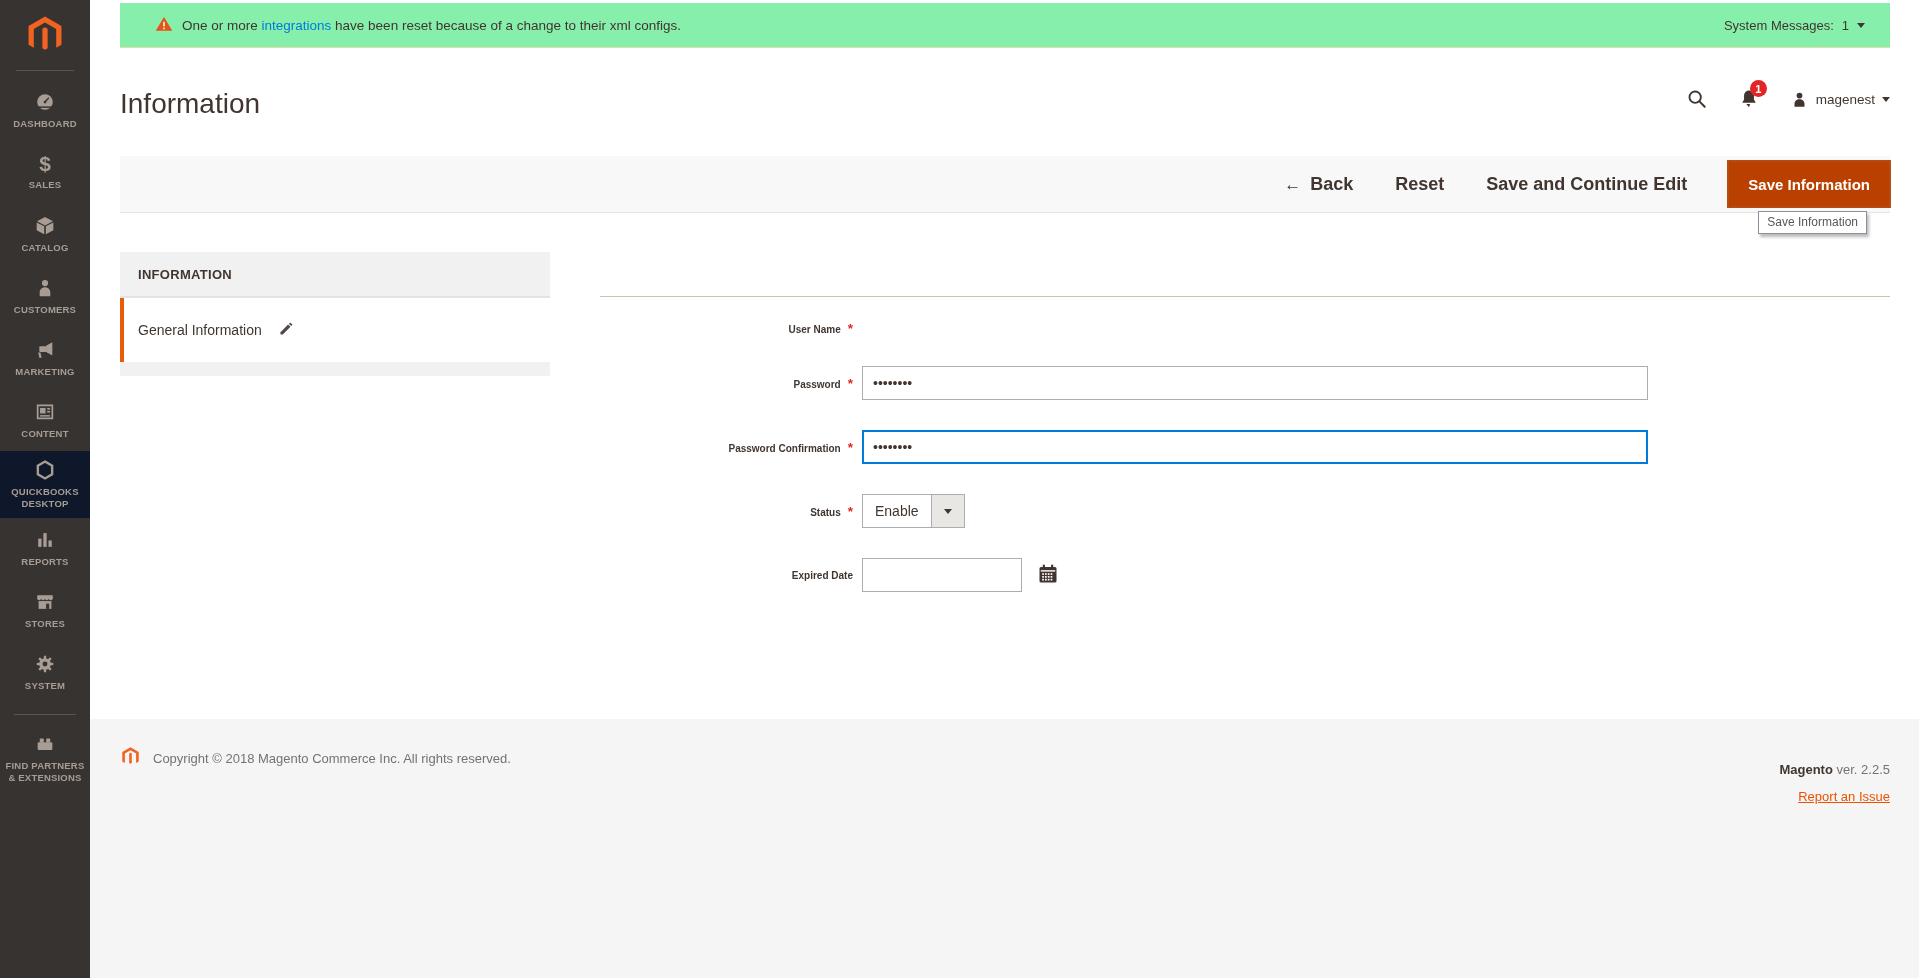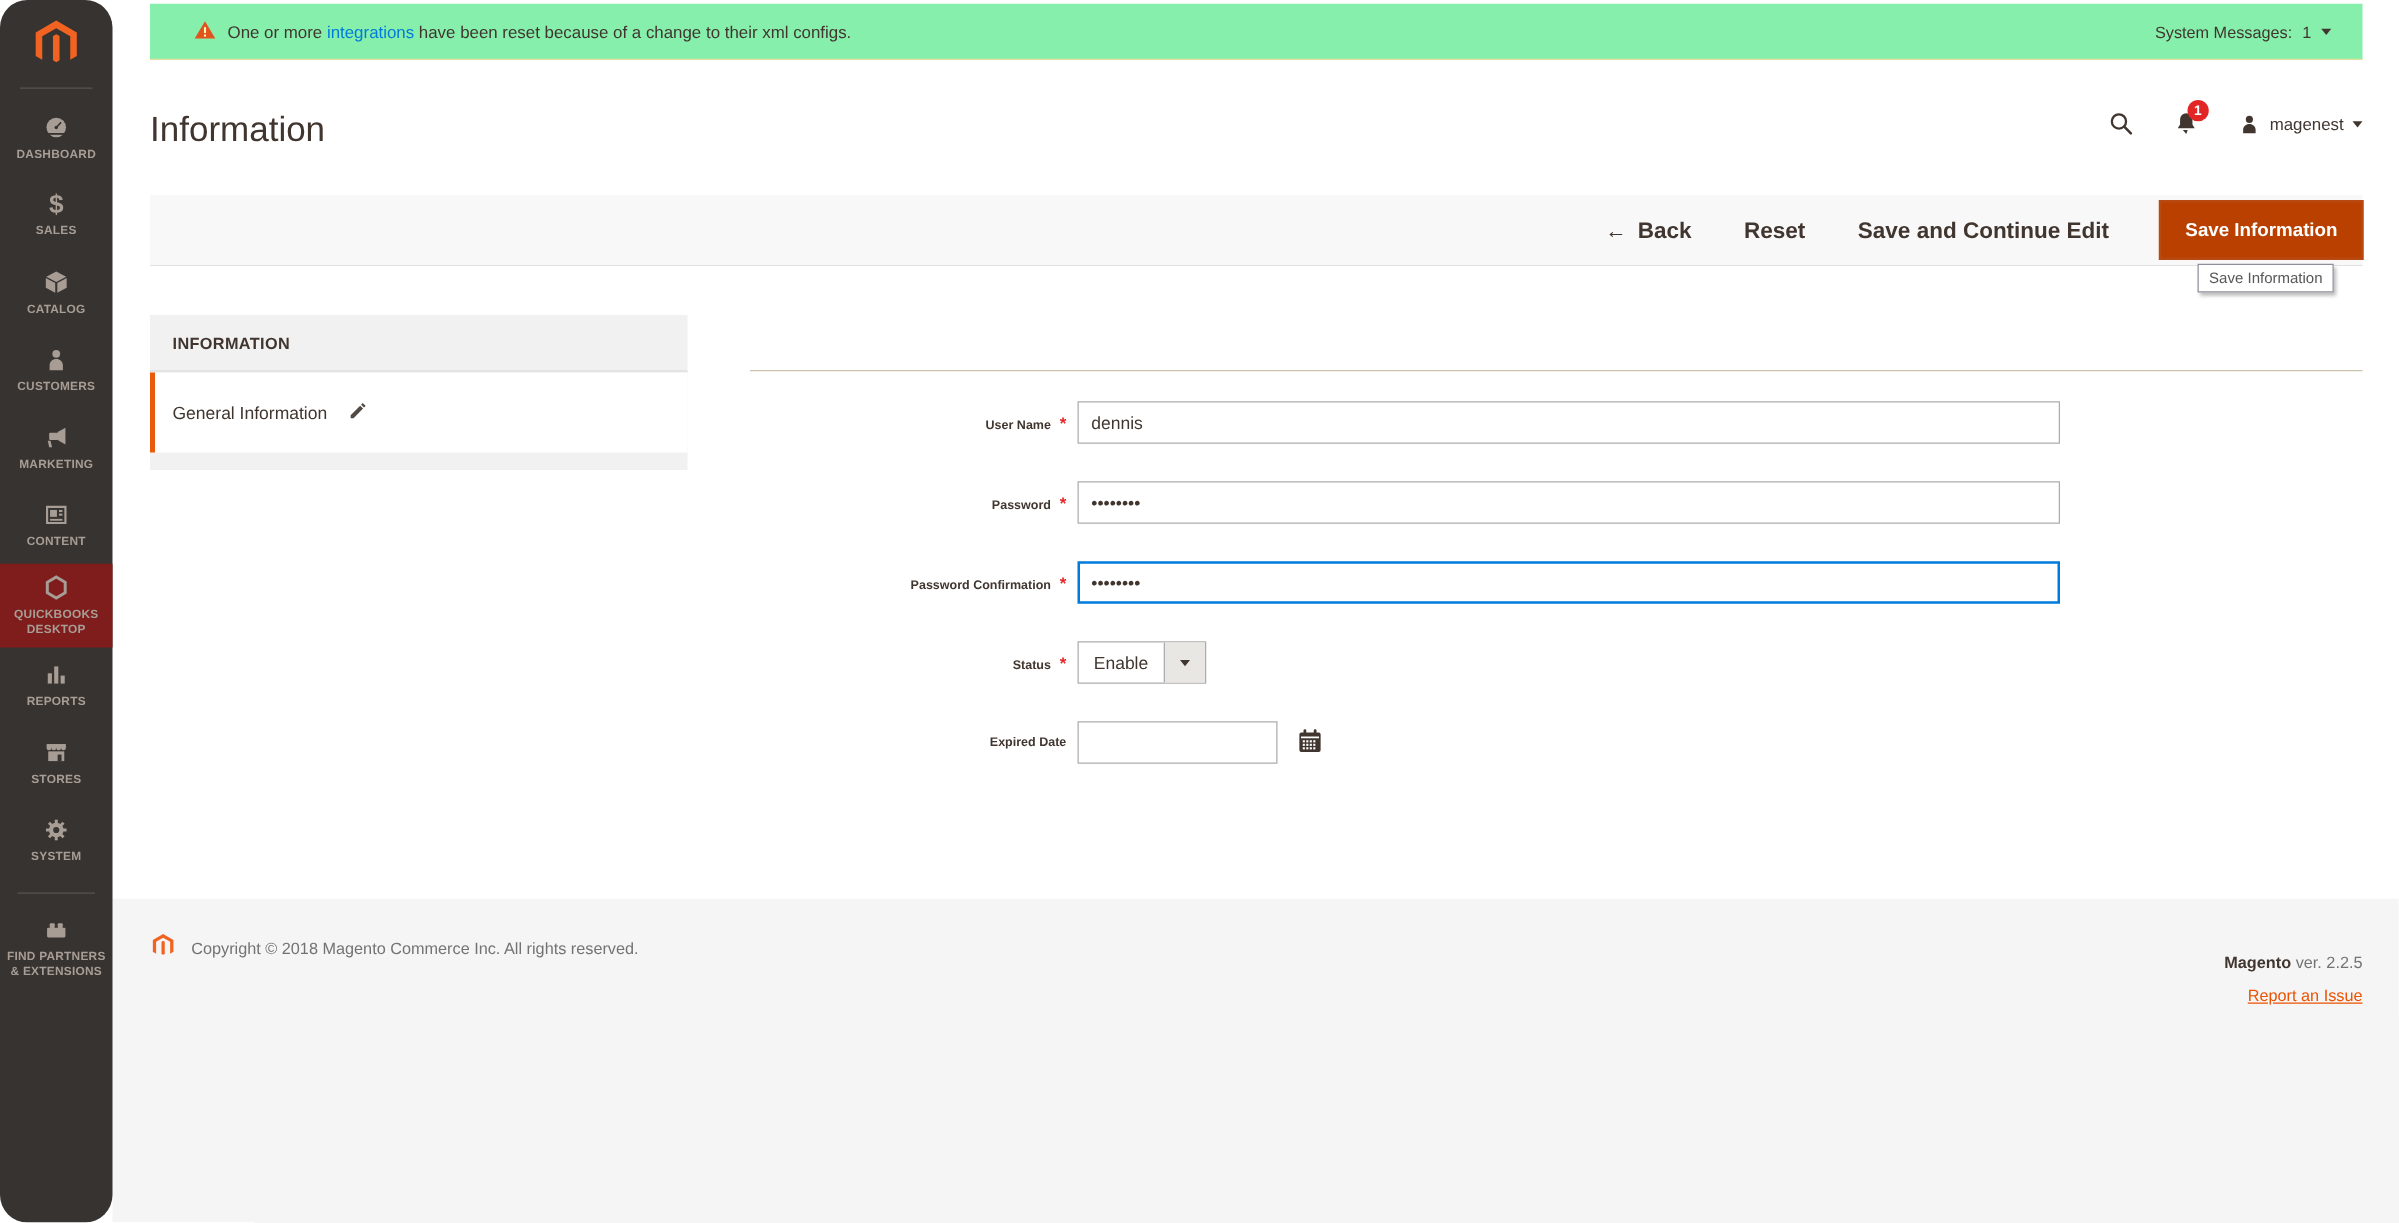--- a/index.html
+++ b/index.html
@@ -1,27 +1,27 @@
 <!DOCTYPE html>
 <html><head>
 <meta charset="utf-8">
 <style>
   * { box-sizing: border-box; margin: 0; padding: 0; }
   html,body { width:1919px; height:978px; overflow:hidden; background:#fff;
               font-family:"Liberation Sans","DejaVu Sans",sans-serif; color:#41362f; }
   .app { position:relative; width:1919px; height:978px; }
 
   
-  .sidebar { position:absolute; left:0; top:0; width:90px; height:978px; background:#373330; z-index:5;border-radius:22px; }
+  .sidebar { position:absolute; left:0; top:0; width:90px; height:978px; background:#373330; z-index:5; }
   .logo { height:70px; display:flex; align-items:center; justify-content:center; cursor:pointer; }
   .logo svg { width:42px; height:42px; }
   .logo-divider { border-top:1px solid #59544e; margin:0 16px 8px 16px; }
   .nav-item { min-height:62px; padding:8px 2px; display:flex; flex-direction:column; align-items:center;
               justify-content:center; gap:5px; cursor:pointer; color:#a79d95; }
-  .nav-item.active { background:#7f1d1d; }
+  .nav-item.active { background:#0f172a; }
   .nav-label { font-size:9.5px; font-weight:700; text-align:center; line-height:1.25; letter-spacing:.2px; }
   .nav-icon svg { width:22px; height:22px; display:block; }
   .nav-icon.dollar { font-size:21px; font-weight:700; line-height:20px; }
   .nav-divider { border-top:1px solid #59544e; margin:10px 14px; }
 
   
   .main { position:absolute; left:90px; top:0; width:1829px; height:978px; background:#fff; }
 
   
   .msg-bar { position:absolute; left:30px; right:29px; top:3px; height:45px; background:#86efac;
@@ -302,21 +302,20 @@
               </svg>
           </span>
         </div>
       </aside>
 
       <div class="form-area">
         <hr class="section-rule">
 
         <div class="form-row">
           <label class="form-label required">User Name</label>
-          <input class="text-input w-long form-control" type="text" value="dennis" style="">
         </div>
 
         <div class="form-row">
           <label class="form-label required">Password</label>
           <input class="text-input w-long form-control" type="text" value="••••••••" style="">
         </div>
 
         <div class="form-row">
           <label class="form-label required">Password Confirmation</label>
           <input class="text-input w-long form-control focused" type="text" autofocus="" value="••••••••" style="">

